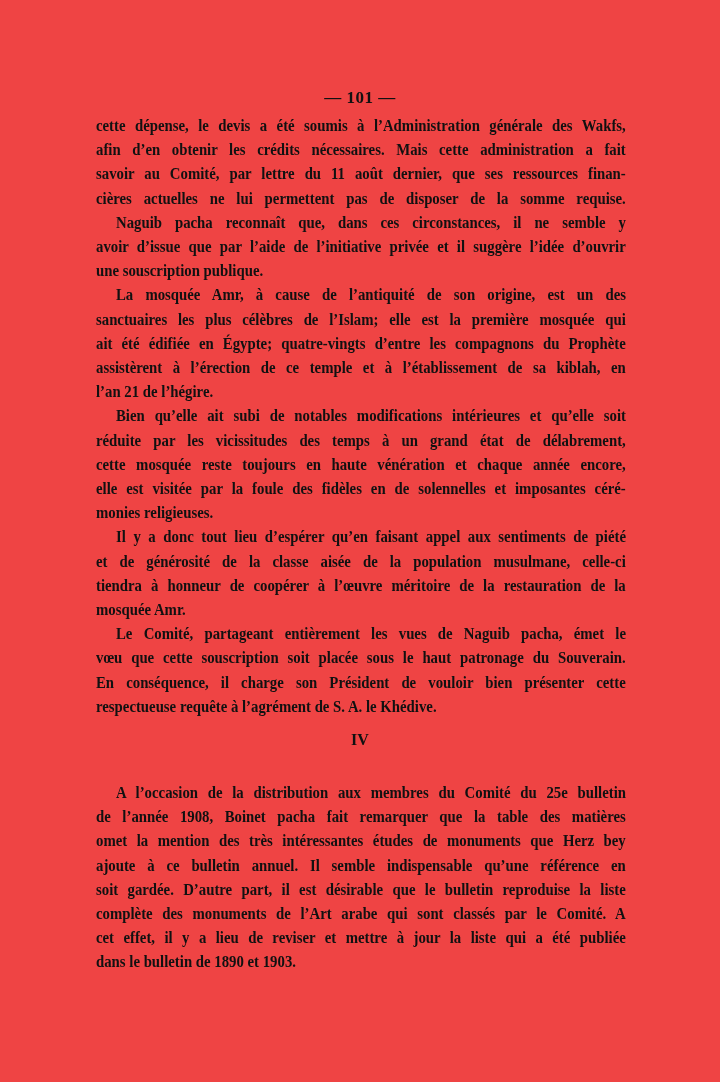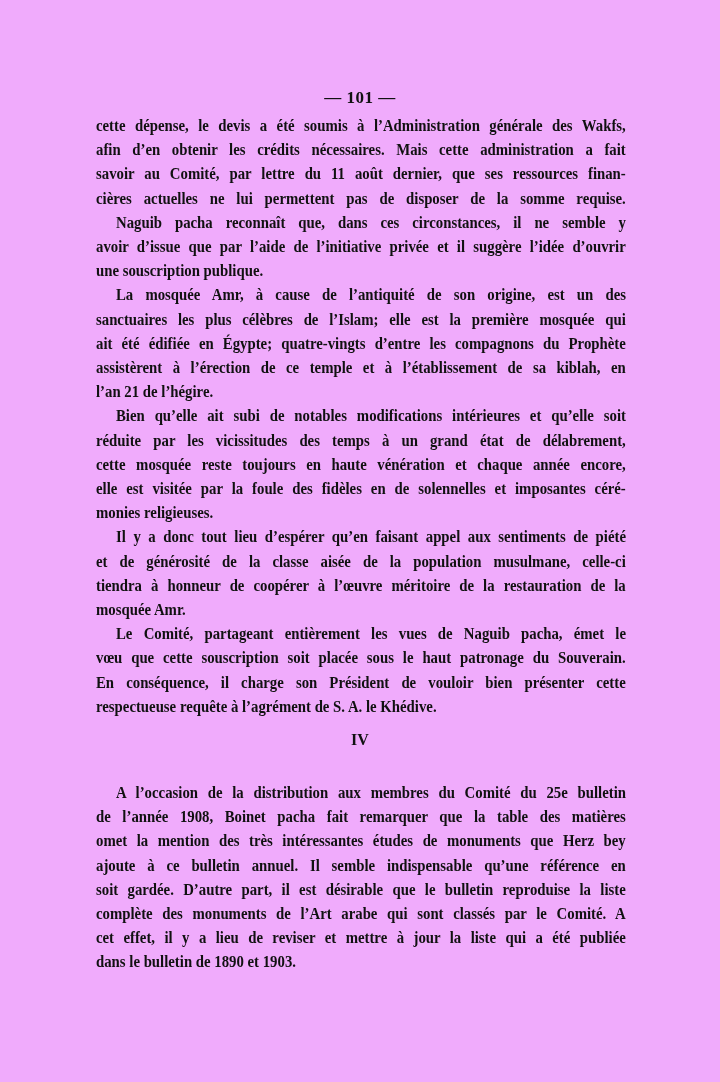--- a/index.html
+++ b/index.html
@@ -1,19 +1,19 @@
 <!DOCTYPE html>
 <html><head>
 <meta charset="utf-8">
 <style>
   html, body { margin: 0; padding: 0; background: #ffffff; }
   body { width: 720px; height: 1082px; position: relative; overflow: hidden; }
   .page {
     position: absolute; left: 0; top: 0; width: 720px; height: 1082px;
-    background: #f0abfc; color: #111111;
+    background: #ef4444; color: #111111;
     font-family: "Liberation Serif", "DejaVu Serif", serif;
   }
   .folio {
     position: absolute; top: 88px; left: 0; width: 720px; text-align: center;
     font-size: 17px; font-weight: bold; letter-spacing: 0.5px;
   }
   .line {
     position: absolute; left: 96px; width: 530px;
     font-size: 17.2px; font-weight: bold; line-height: 20px; height: 22px;
     white-space: nowrap; text-align: justify; text-align-last: justify;

